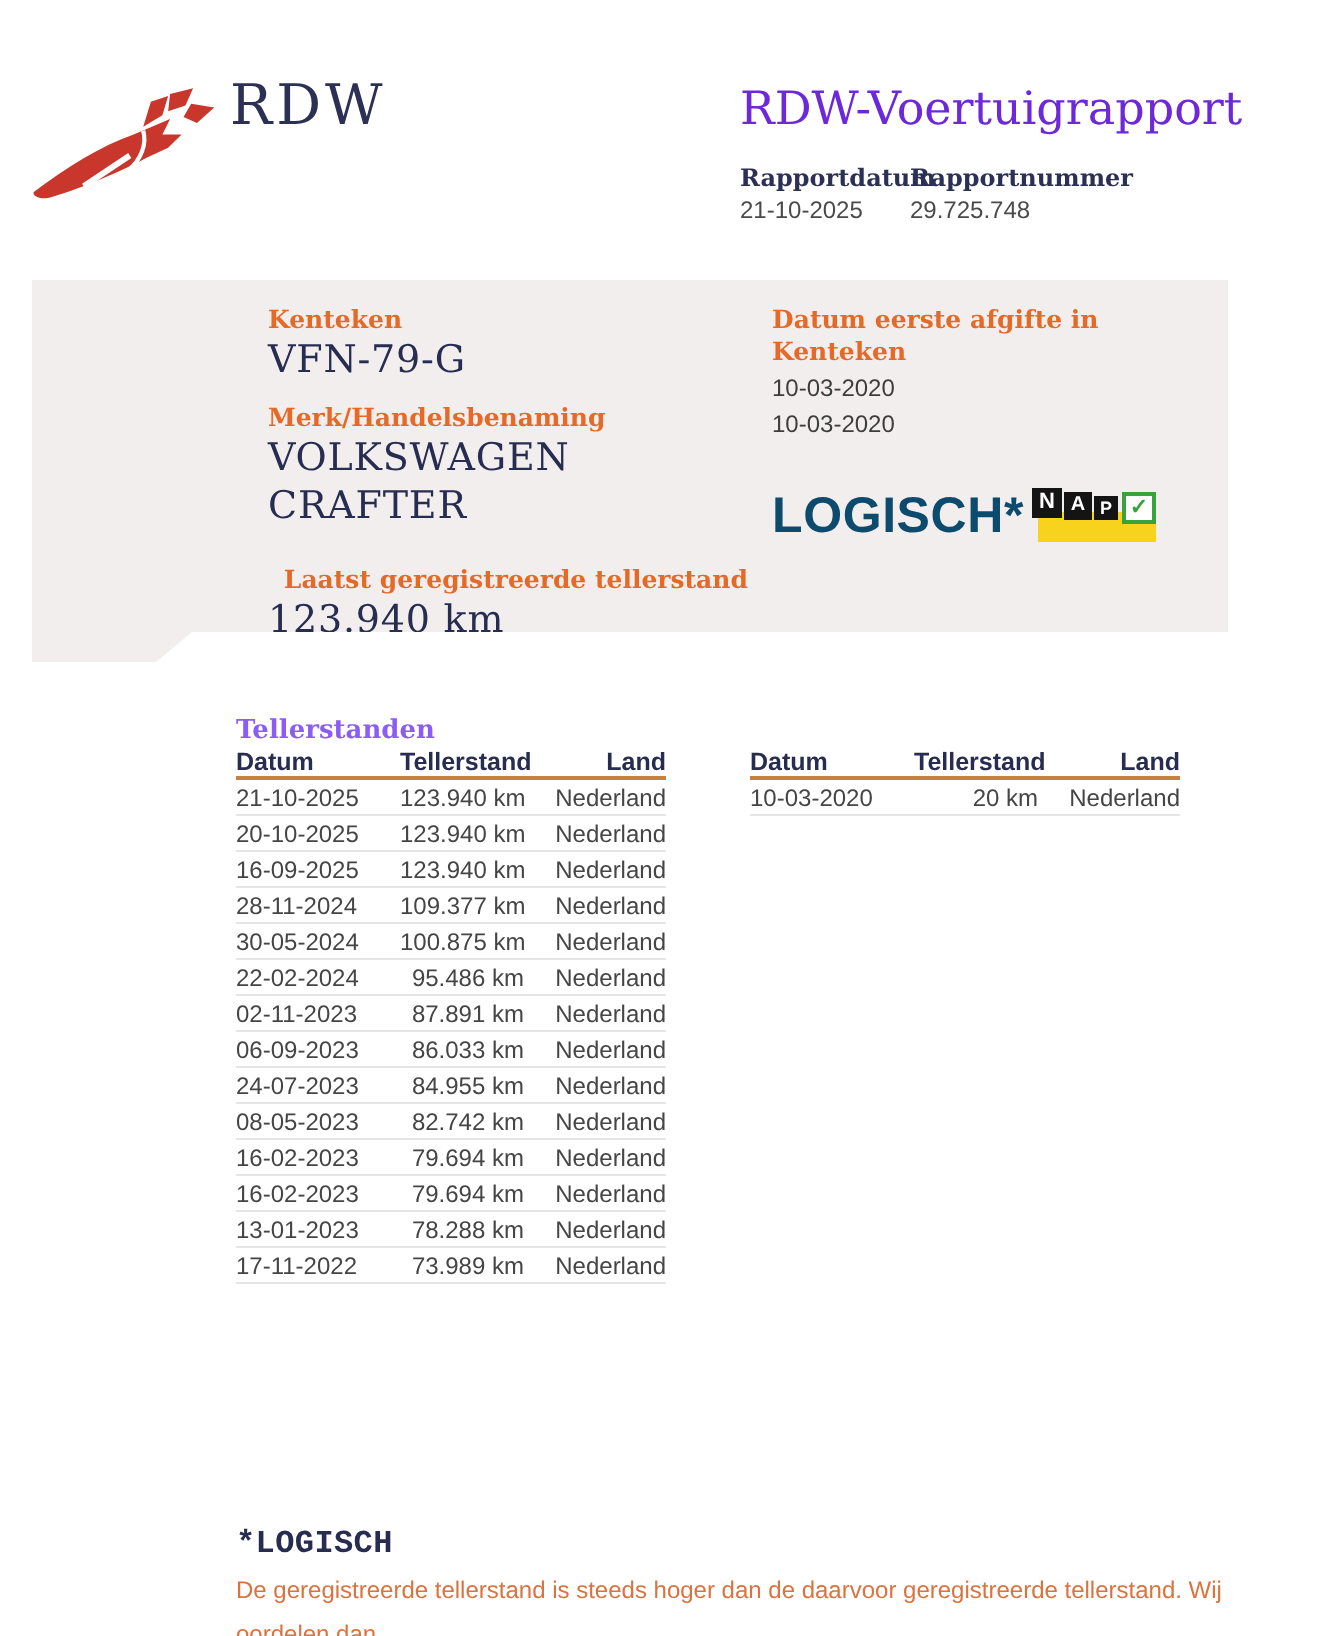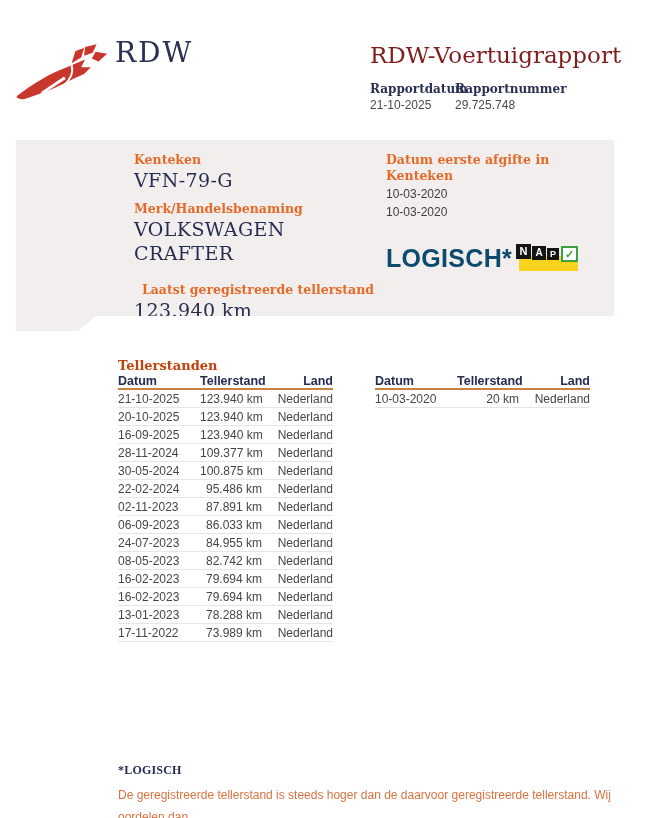--- a/index.html
+++ b/index.html
@@ -11,21 +11,21 @@
   }
   
   .logo-icon { position:absolute; left:14px; top:26px; width:96px; height:60px; }
   .wordmark {
     position:absolute; left:115px; top:20px;
     font-family:"DejaVu Serif", serif; font-size:28px; letter-spacing:2px;
     color:#2b3054;
   }
   .report-title {
     position:absolute; left:370px; top:26px;
-    font-family:"DejaVu Serif", serif; font-size:23px; color:#7f1d1d;text-align:right;
+    font-family:"DejaVu Serif", serif; font-size:23px; color:#6d28d9;text-align:right;
   }
   .meta-label {
     position:absolute; top:66px;
     font-family:"DejaVu Serif", serif; font-weight:bold; font-size:12px; color:#2b3054;
   }
   .meta-value { position:absolute; top:82px; font-size:12px; color:#4a4a4a; }
   .mx1 { left:370px; } .mx2 { left:455px; }
   
   .panel {
     position:absolute; left:16px; top:124px; width:598px; height:191px;
@@ -62,43 +62,43 @@
   .nap-a { left:16px; top:2px; width:14px; height:14px; font-size:10px; line-height:14px; }
   .nap-p { left:31px; top:4px; width:12px; height:12px; font-size:9px;  line-height:12px; }
   .nap-check {
     position:absolute; left:45px; top:2px; width:17px; height:16px;
     background:#ffffff; border:2px solid #3aa23d; color:#3aa23d;
     font-size:11px; font-weight:bold; line-height:12px; text-align:center;
   }
   
   .section-title {
     position:absolute; left:118px; top:342px;
-    font-family:"DejaVu Serif", serif; font-weight:bold; font-size:13px; color:#c2410c;
+    font-family:"DejaVu Serif", serif; font-weight:bold; font-size:13px; color:#8b5cf6;
   }
   .tbl { position:absolute; width:215px; }
   .tbl-main { left:118px; top:357px; }
   .tbl-side { left:375px; top:357px; }
   .t-head {
     display:flex; height:17px; align-items:center;
     border-bottom:2px solid #c7823f;
     font-weight:bold; font-size:12.5px; color:#272c51;
   }
   .t-row {
     display:flex; height:18px; align-items:center;
     border-bottom:1px solid #e7e4e4;
     font-size:12px; color:#454545; white-space:nowrap;
   }
   .c1 { width:82px; text-align:left; }
   .c2 { width:62px; text-align:right; }
   .c3 { width:71px; text-align:right; }
   
   .foot-title {
     position:absolute; left:118px; top:747px;
-    font-family:Liberation Serif, serif; font-weight:800;
-    font-size:12px; color:#272c51; letter-spacing:0.2px;text-align:center;
+    font-family:Liberation Mono, monospace; font-weight:800;
+    font-size:16px; color:#272c51; letter-spacing:0.2px;text-align:center;
   }
   .foot-text {
     position:absolute; left:118px; top:768px; width:510px;
     font-size:12px; line-height:22px; color:#da7340;
   }
 </style>
 </head>
 <body>
 
 <div class="page">

